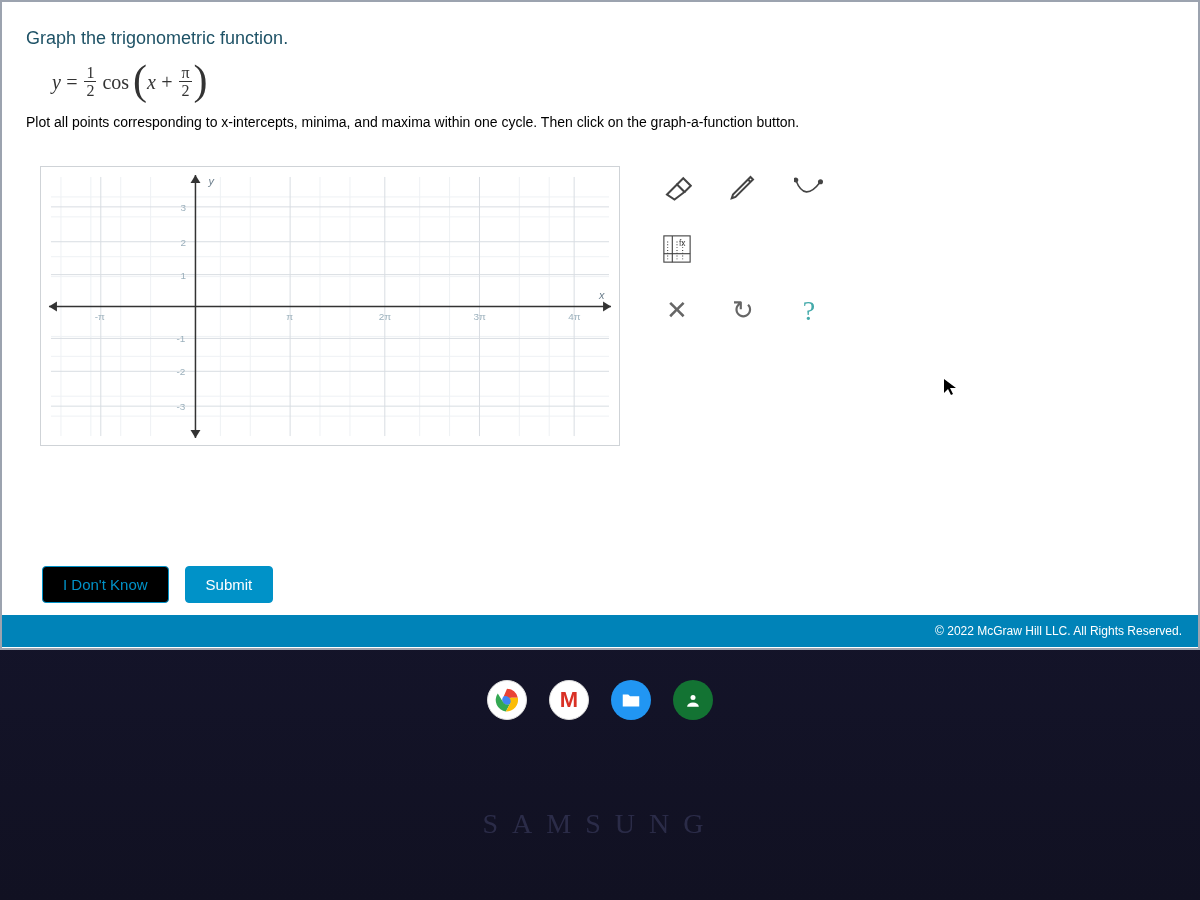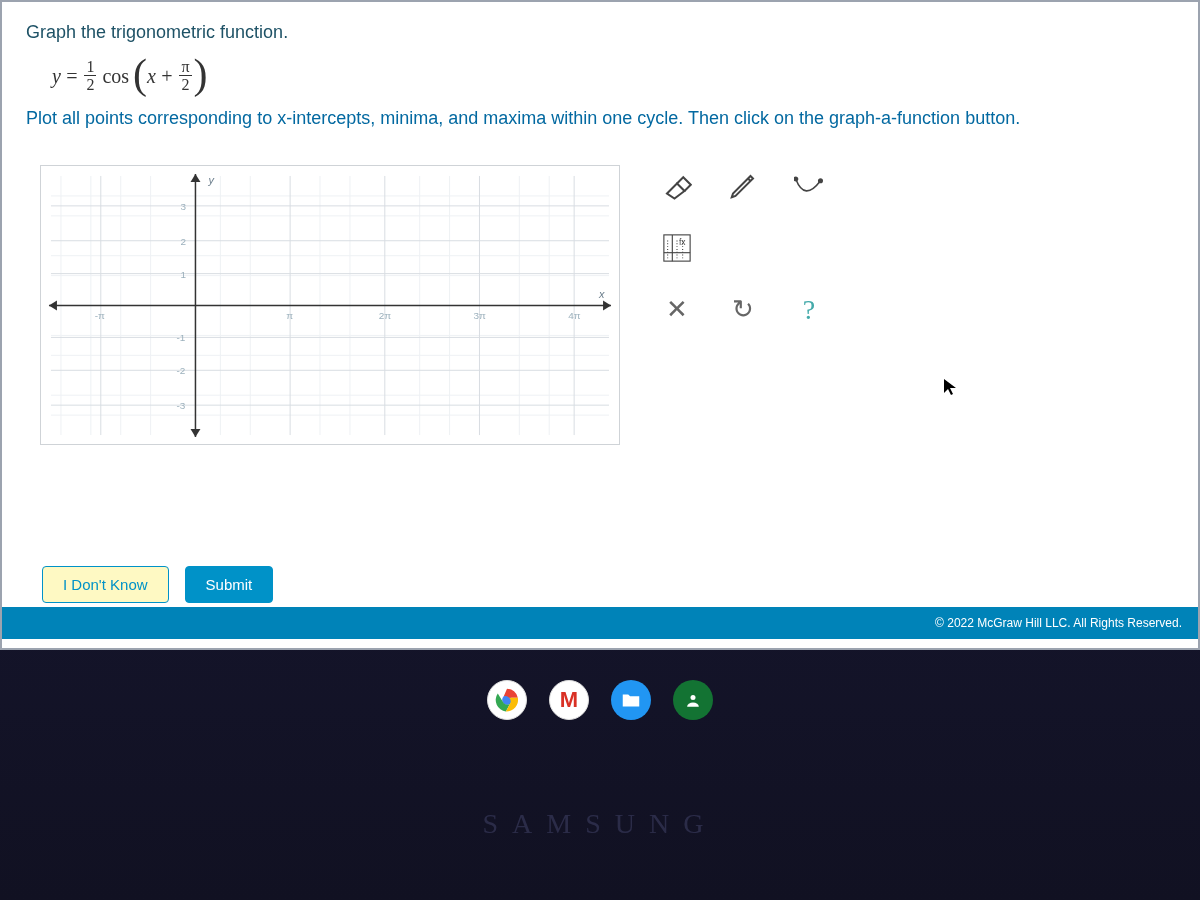--- a/index.html
+++ b/index.html
@@ -13,41 +13,42 @@
   .app-window {
     position: absolute;
     left: 0; top: 0; right: 0;
     height: 650px;
     background: #ffffff;
     border: 2px solid #9ca3af;
   }
   .content {
     padding: 20px 24px 10px 24px;
     color: #1e5266;
+    margin-top: 6px;
   }
   .title {
     font-size: 18px;
     font-weight: 500;
   }
   .equation {
     margin: 16px 0 14px 26px;
     display: flex;
     align-items: center;
     font-family: "Times New Roman", serif;
     font-style: italic;
     font-size: 20px;
     color: #333;
   }
   .frac { display: inline-flex; flex-direction: column; align-items: center; margin: 0 2px; font-style: normal; font-size: 16px; }
   .frac .num { border-bottom: 1px solid #333; padding: 0 2px; line-height: 1; }
   .frac .den { padding: 0 2px; line-height: 1.1; }
   .paren { font-size: 42px; font-weight: 300; font-style: normal; line-height: 0.6; position: relative; top: -2px; }
   .instruct {
-    font-size: 18px;
-    color: #0369a1;
+    font-size: 14px;
+    color: #000000;
     margin-top: 8px;
   }
   .workspace {
     display: flex;
     align-items: flex-start;
     margin-top: 36px;
     gap: 36px;
   }
   .graph-box {
     width: 580px; height: 280px;
@@ -97,29 +98,29 @@
     padding: 6px 0 0 40px;
   }
   .btn {
     padding: 9px 20px;
     border-radius: 4px;
     font-size: 15px;
     cursor: pointer;
     border: 1px solid #0092c8;
   }
   .btn-secondary {
-    background: #fef9c3;
+    background: #000000;
     color: #0092c8;
   }
   .btn-primary {
     background: #0092c8;
     color: #ffffff;
   }
   .copy-bar {
-    margin-top: 4px;
+    margin-top: 12px;
     height: 32px;
     background: #0083b8;
     color: #fff;
     font-size: 12px;
     display: flex;
     justify-content: flex-end;
     align-items: center;
     padding: 0 16px;
   }
 

